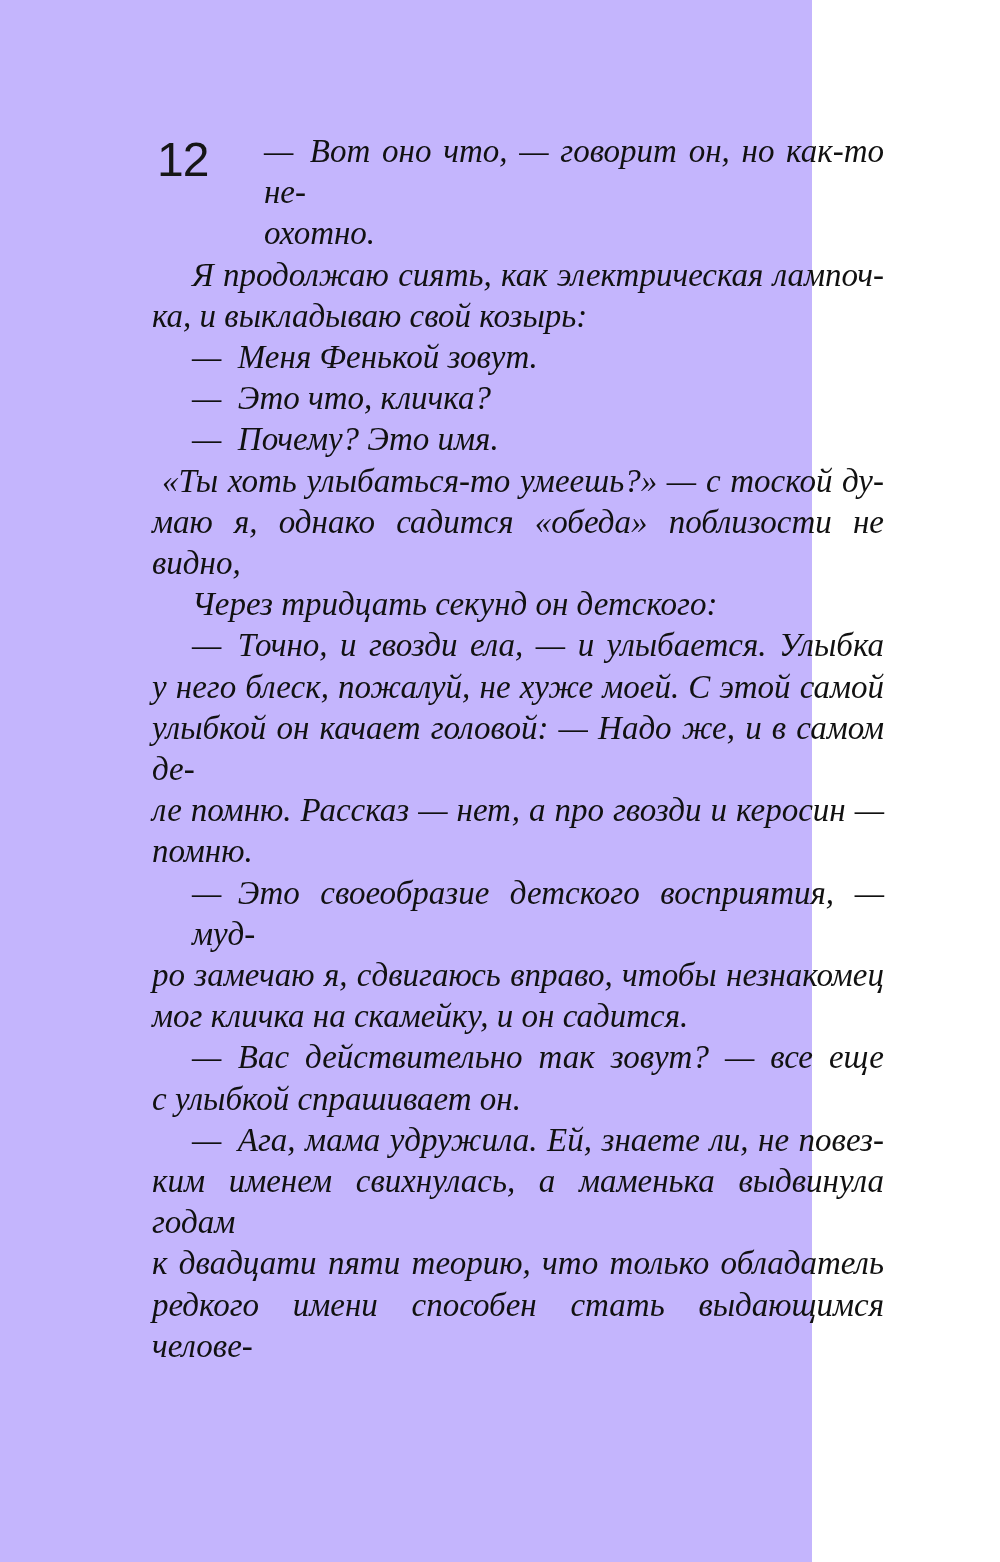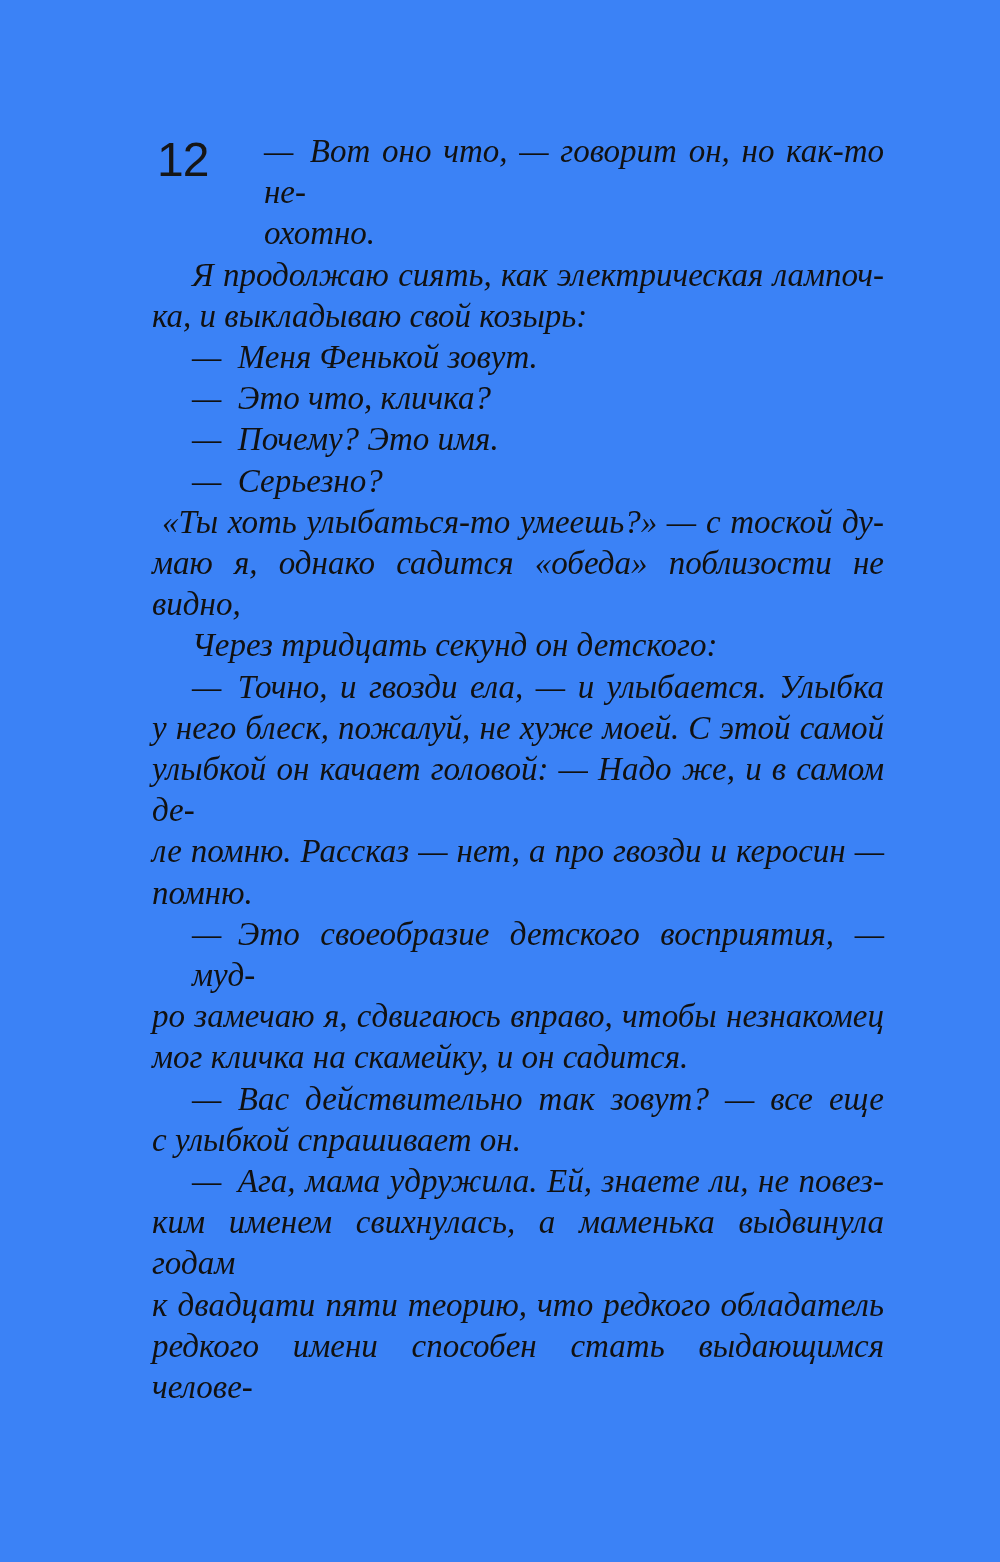--- a/index.html
+++ b/index.html
@@ -10,23 +10,23 @@
   body {
     width: 1000px;
     height: 1562px;
     position: relative;
     overflow: hidden;
     font-family: "Liberation Serif", serif;
     color: #111111;
   }
   .book-page {
     position: relative;
-    width: 1000px;
+    width: 812px;
     height: 1562px;
-    background: #3b82f6;
+    background: #c4b5fd;
   }
   .page-number {
     position: absolute;
     left: 157px;
     top: 136px;
     font-family: "Liberation Sans", sans-serif;
     font-style: normal;
     font-size: 48px;
     line-height: 1;
     letter-spacing: -1px;
@@ -79,23 +79,20 @@
       </div>
       <div class="para normal">
         <div class="line first">— Меня Фенькой зовут.</div>
       </div>
       <div class="para normal">
         <div class="line first">— Это что, кличка?</div>
       </div>
       <div class="para normal">
         <div class="line first">— Почему? Это имя.</div>
       </div>
-      <div class="para normal">
-        <div class="line first">— Серьезно?</div>
-      </div>
       <div class="para tiny">
         <div class="line first fill">«Ты хоть улыбаться-то умеешь?» — с тоской ду-</div>
         <div class="line fill">маю я, однако садится «обеда» поблизости не видно,</div>
       </div>
       <div class="para normal">
         <div class="line first">Через тридцать секунд он детского:</div>
       </div>
       <div class="para normal">
         <div class="line first fill">— Точно, и гвозди ела, — и улыбается. Улыбка</div>
         <div class="line fill">у него блеск, пожалуй, не хуже моей. С этой самой</div>
@@ -108,17 +105,17 @@
         <div class="line fill">ро замечаю я, сдвигаюсь вправо, чтобы незнакомец</div>
         <div class="line">мог кличка на скамейку, и он садится.</div>
       </div>
       <div class="para normal">
         <div class="line first fill">— Вас действительно так зовут? — все еще</div>
         <div class="line">с улыбкой спрашивает он.</div>
       </div>
       <div class="para normal">
         <div class="line first fill">— Ага, мама удружила. Ей, знаете ли, не повез-</div>
         <div class="line fill">ким именем свихнулась, а маменька выдвинула годам</div>
-        <div class="line fill">к двадцати пяти теорию, что редкого обладатель</div>
+        <div class="line fill">к двадцати пяти теорию, что только обладатель</div>
         <div class="line fill">редкого имени способен стать выдающимся челове-</div>
       </div>
     </div>
 </div>
 
 </body></html>

